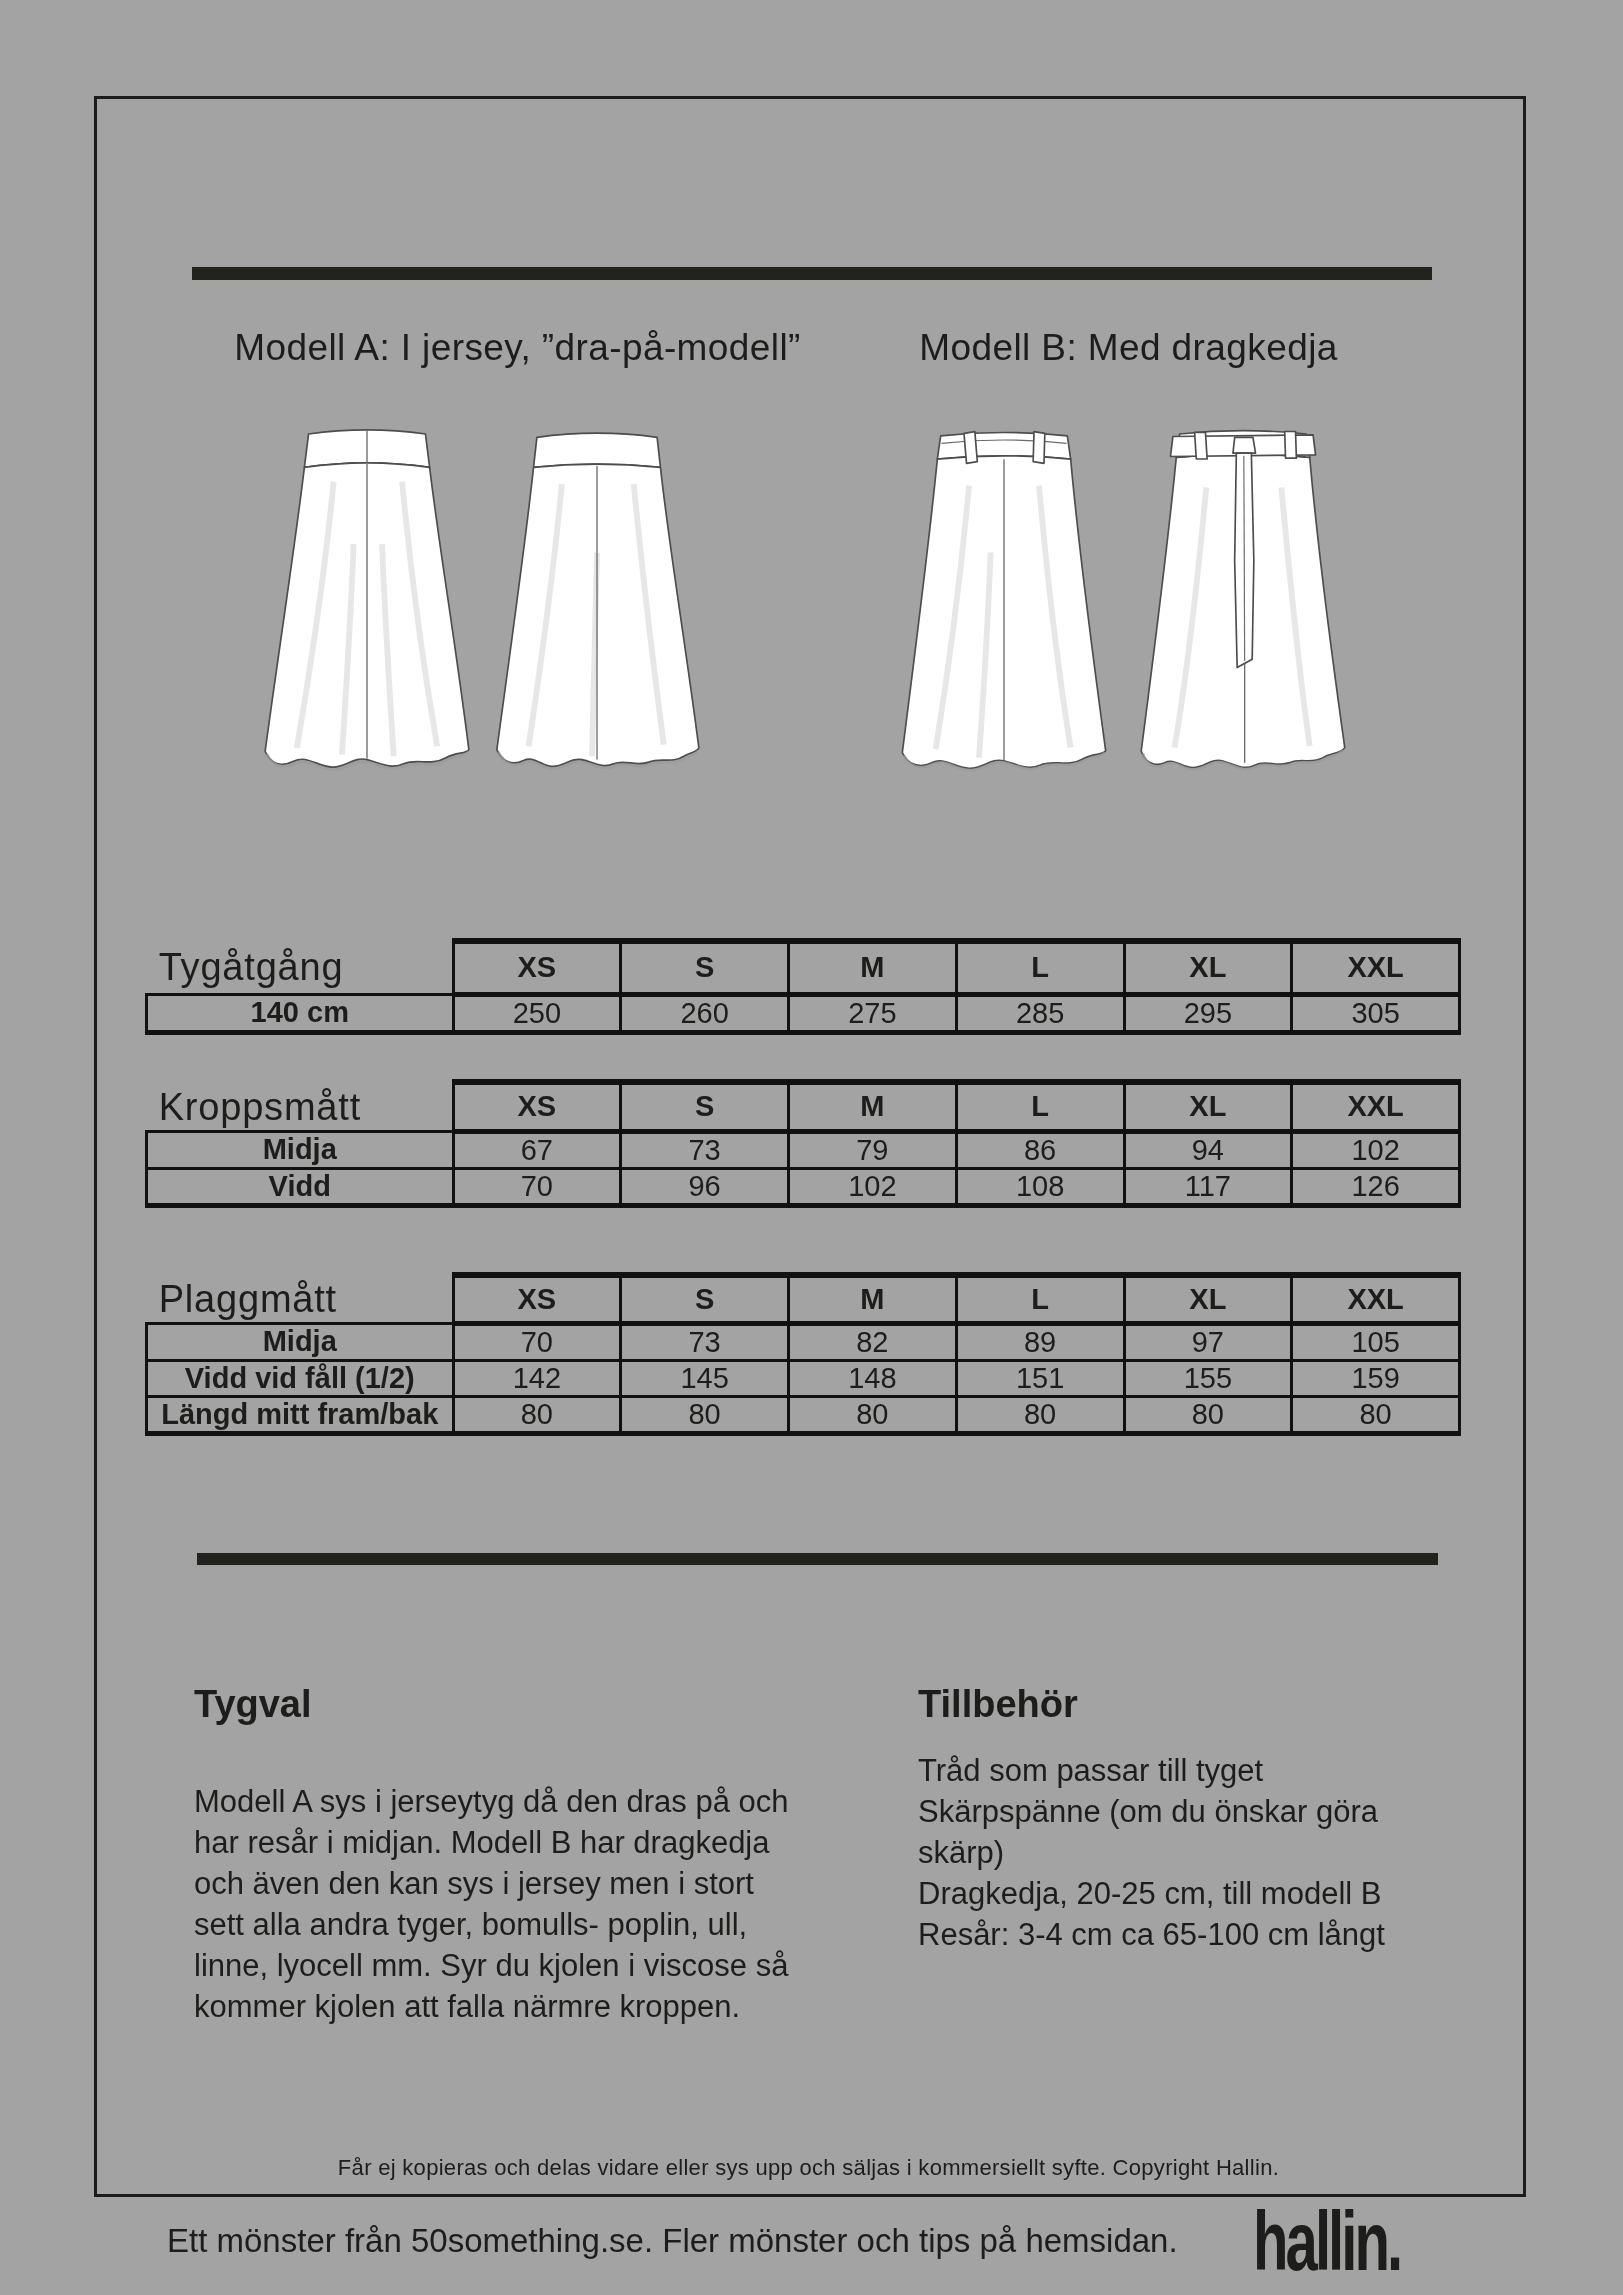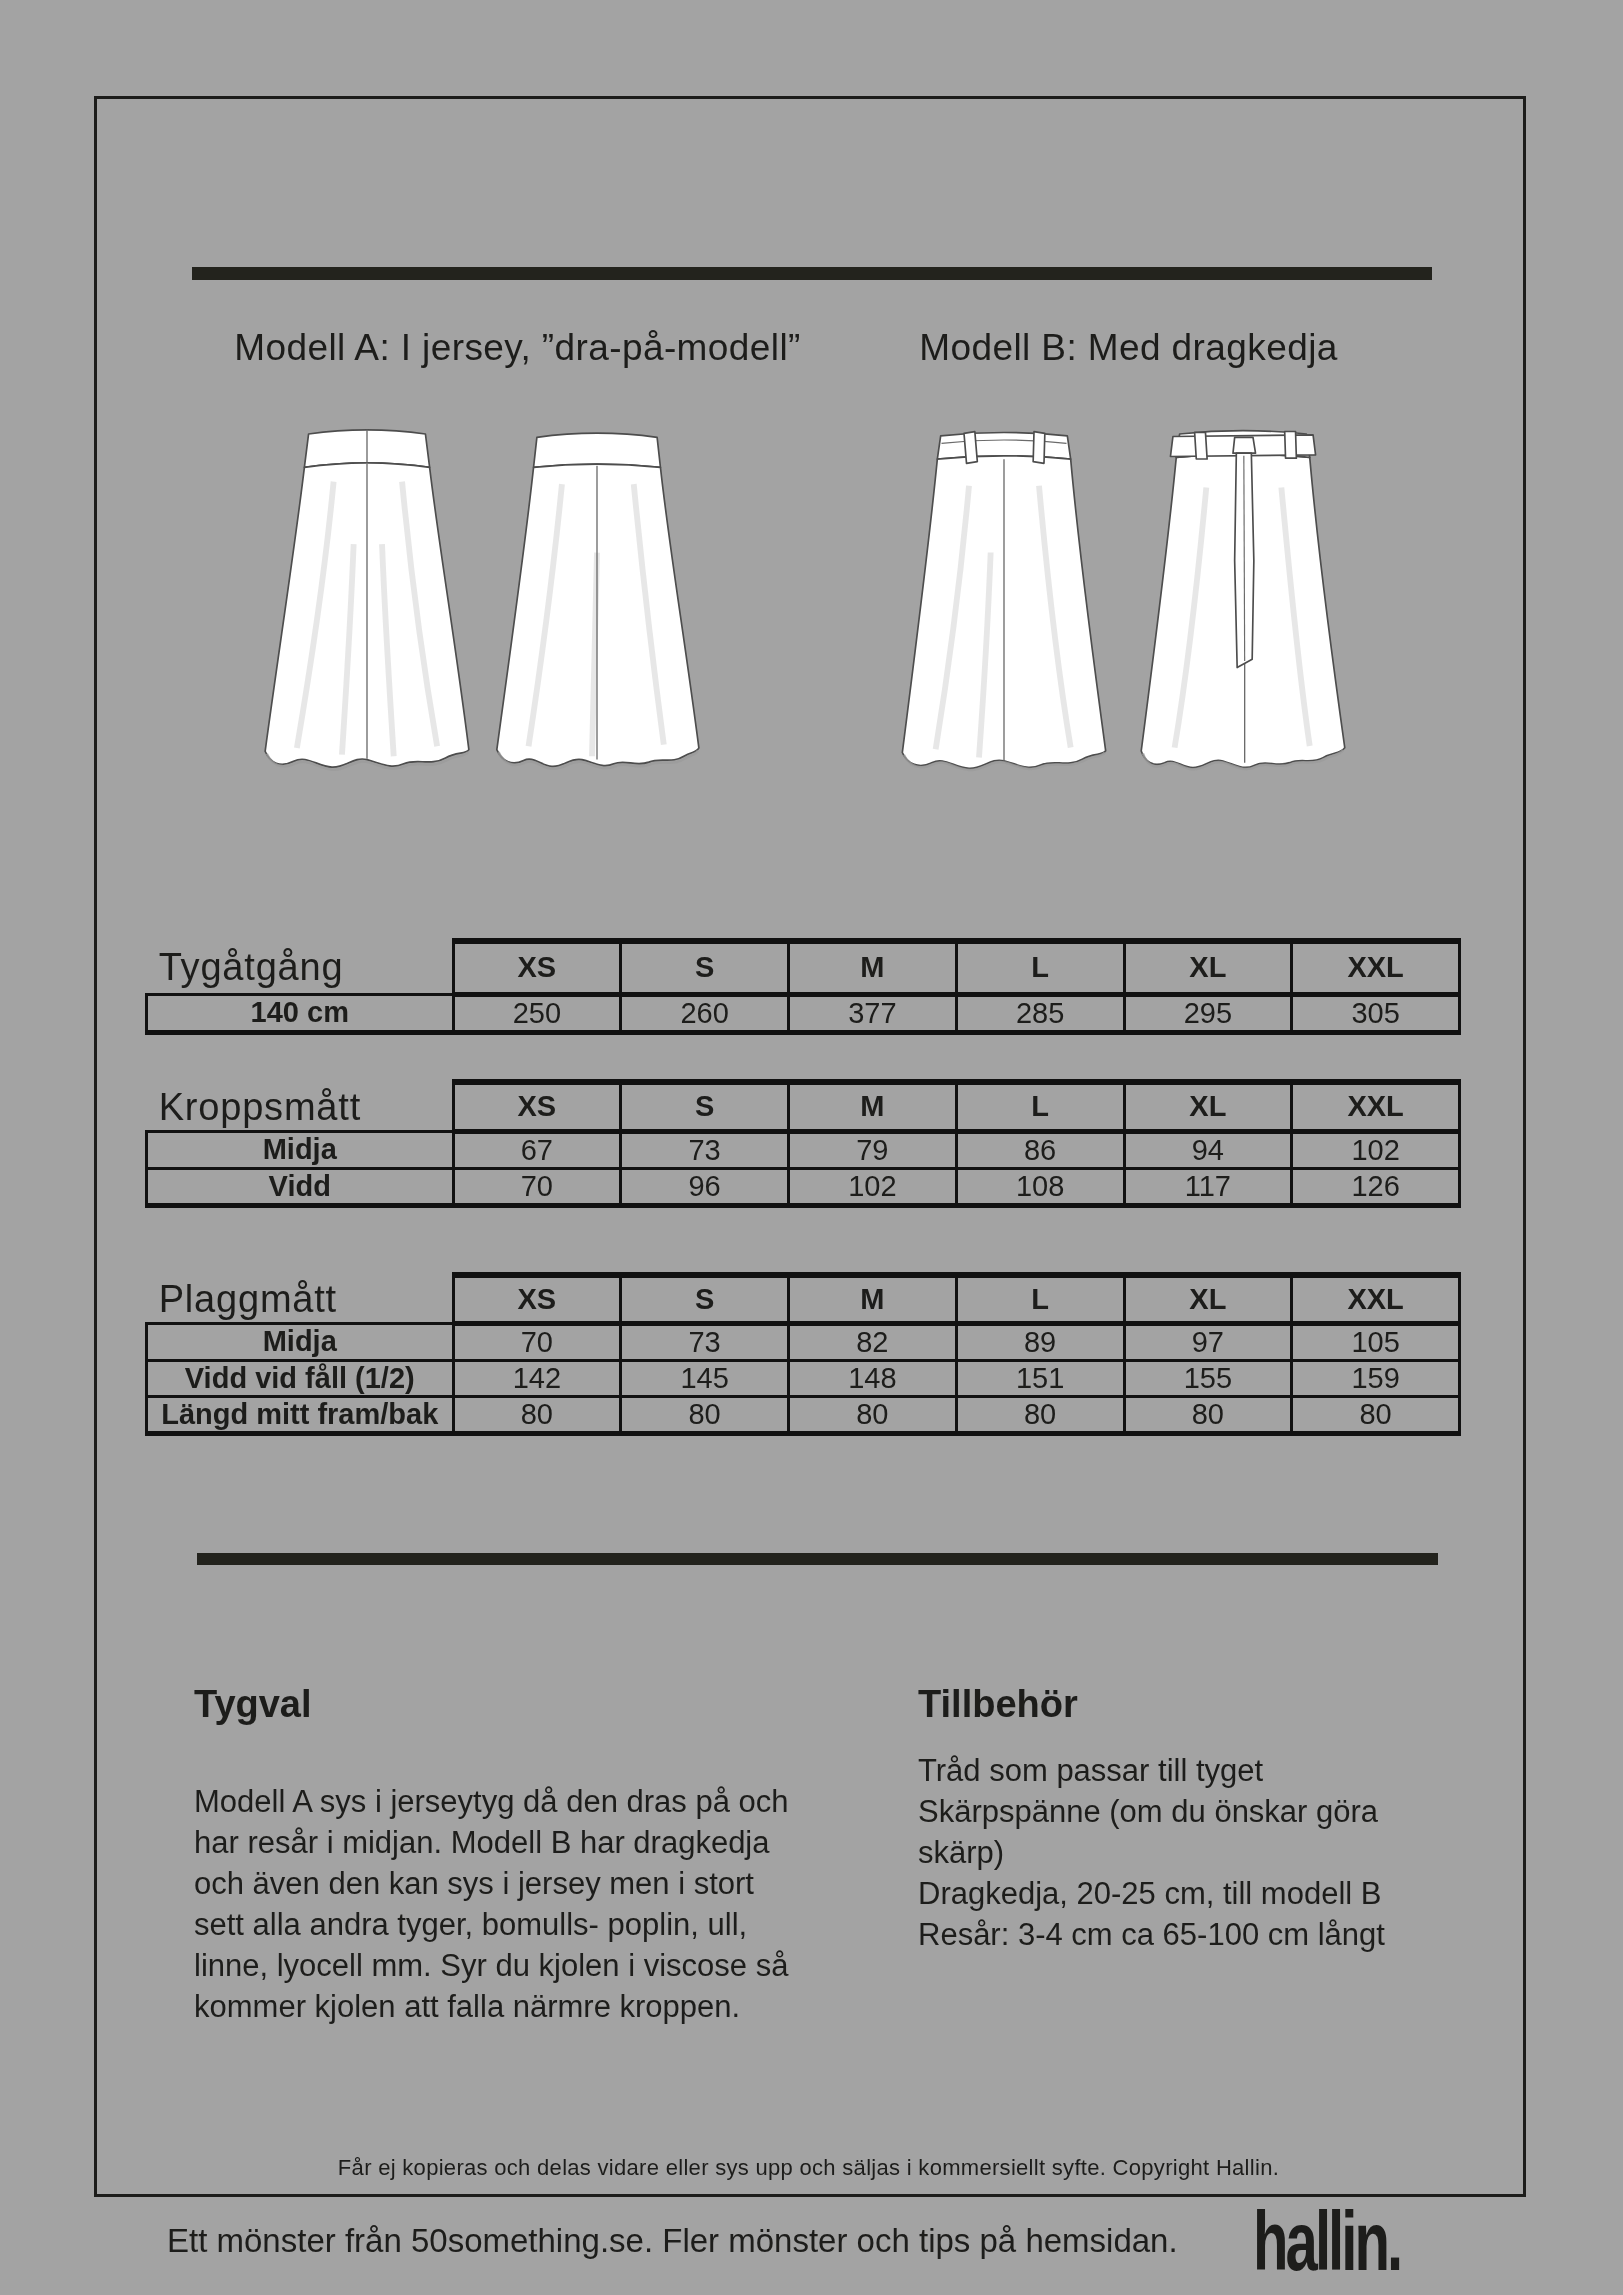--- a/index.html
+++ b/index.html
@@ -204,21 +204,21 @@
             <td class="size">L</td>
             <td class="size">XL</td>
             <td class="size">XXL</td>
           </tr>
         </thead>
         <tbody>
           <tr>
             <td class="rowlabel">140 cm</td>
             <td class="val">250</td>
             <td class="val">260</td>
-            <td class="val">377</td>
+            <td class="val">275</td>
             <td class="val">285</td>
             <td class="val">295</td>
             <td class="val">305</td>
           </tr>
         </tbody>
       </table>
   </div>
 
   <div class="table-group tg-2">
     <div class="table-label">Kroppsmått</div>

